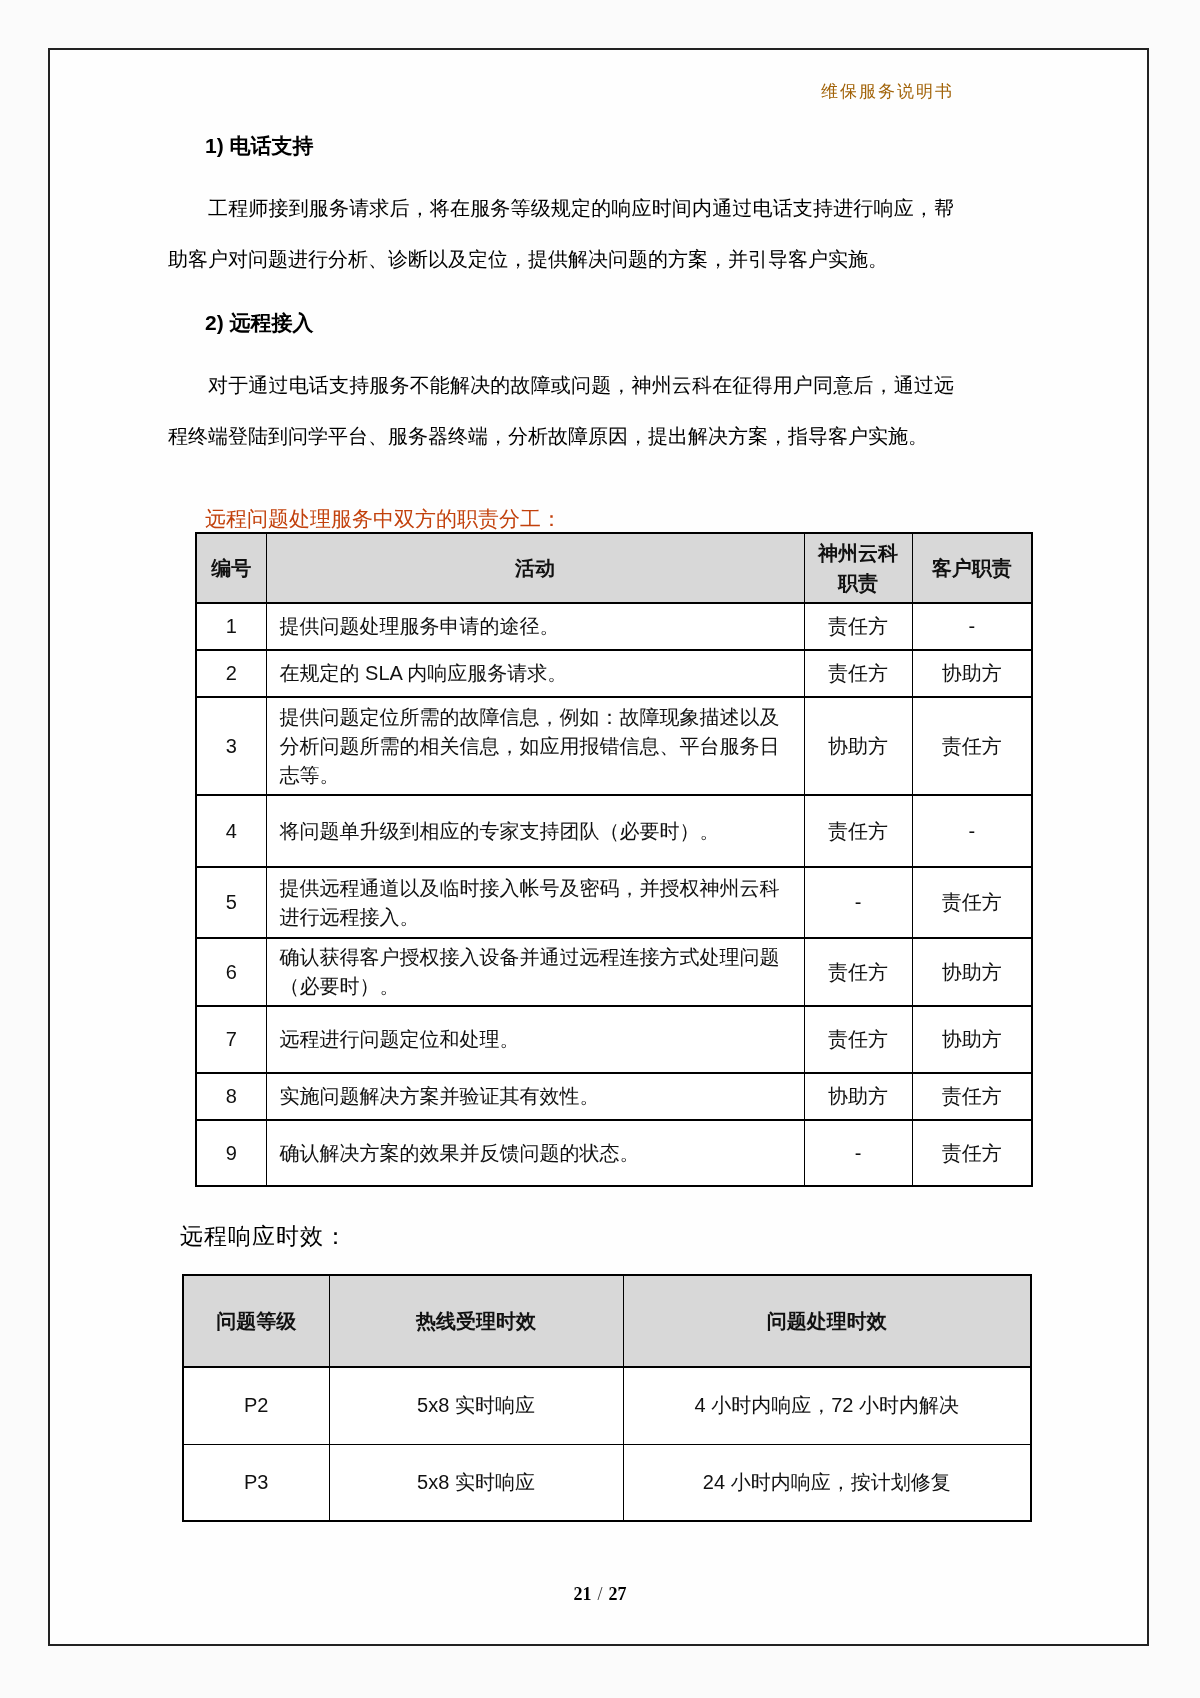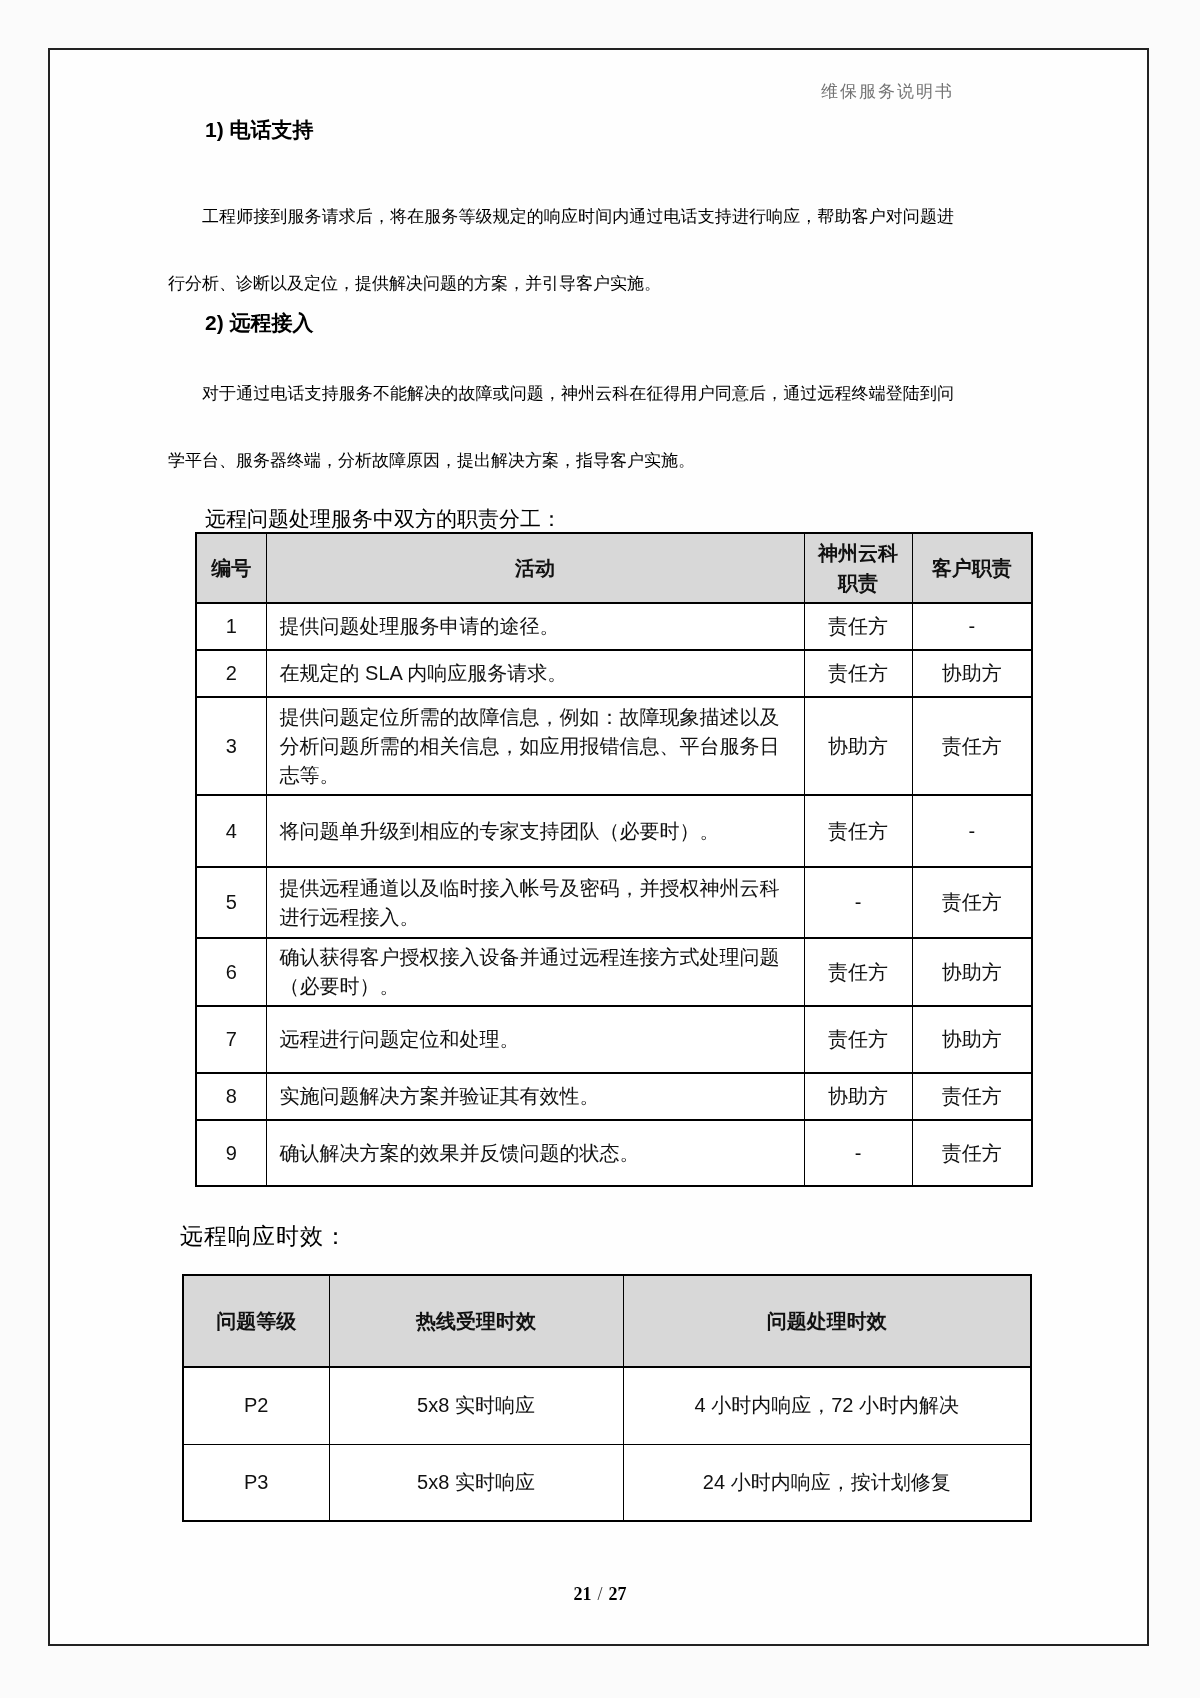--- a/index.html
+++ b/index.html
@@ -10,38 +10,38 @@
     color:#111;
     -webkit-font-smoothing:antialiased;
   }
   .page-frame{
     position:absolute;left:48px;top:48px;width:1101px;height:1598px;
     border:2px solid #222;background:#fefefe;box-sizing:border-box;
   }
   .doc-header{
     position:absolute;top:80px;right:246px;
     font-family:"Liberation Serif",serif;
-    font-size:17px;color:#737373;letter-spacing:2px;
+    font-size:17px;color:#a16207;letter-spacing:2px;
   }
   .sec-heading{
     position:absolute;left:205px;
     font-size:21px;font-weight:bold;color:#000;
   }
-  .sec-heading.h1{top:116px;}
+  .sec-heading.h1{top:132px;}
   .sec-heading.h2{top:309px;}
   .para{
     position:absolute;left:168px;width:786px;
-    font-size:17px;line-height:67px;color:#000;
+    font-size:20px;line-height:51px;color:#000;
     text-indent:2em;text-align:justify;text-justify:inter-ideograph;
   }
   .para.p1{top:183px;}
   .para.p2{top:360px;}
   .table-intro{
     position:absolute;left:205px;top:505px;
-    font-size:21px;color:#000000;
+    font-size:21px;color:#c2410c;
   }
   table{border-collapse:collapse;table-layout:fixed;background:#fff;}
   .resp-table{
     position:absolute;left:195px;top:532px;width:836px;
     border:2.5px solid #000;
   }
   .resp-table th,.resp-table td{
     border-left:1.5px solid #000;border-right:1.5px solid #000;
     border-top:2px solid #000;border-bottom:2px solid #000;
     font-size:20px;padding:4px 6px;box-sizing:border-box;

